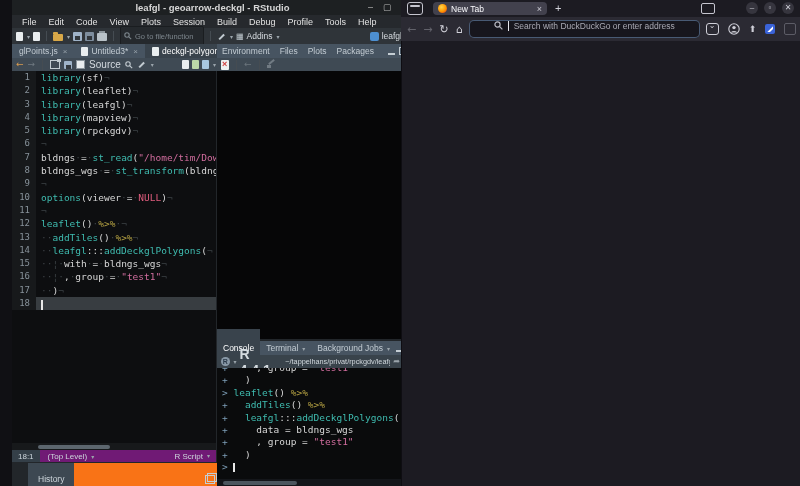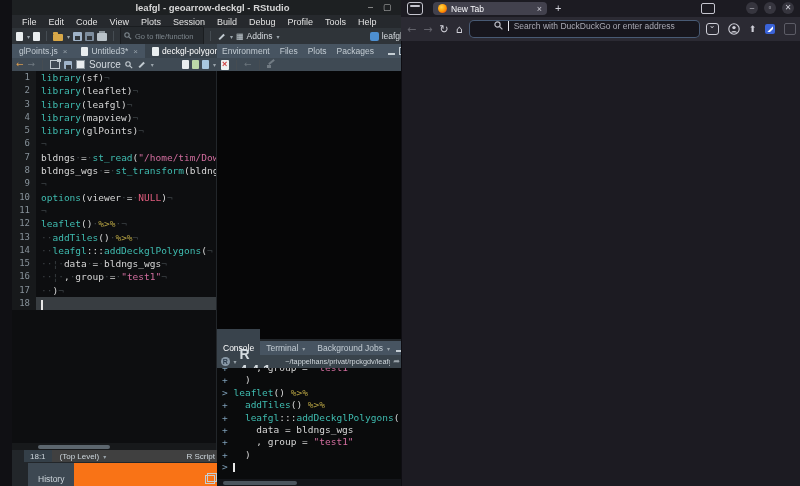--- a/index.html
+++ b/index.html
@@ -46,21 +46,21 @@
   .tk-fn{color:#3fbcb0;}
   .tk-str{color:#d16d9e;}
   .tk-op{color:#b3a042;}
   .tk-cst{color:#e05c7e;}
   .tk-txt{color:#d6d6d6;}
   .tk-ws{color:#3c4246;}
   .tk-p{color:#7d9fb8;}
   .caret-e{display:inline-block;width:1.5px;height:10px;background:#e8e8e8;vertical-align:middle;}
   .hscroll{position:absolute;left:0;top:443px;width:204px;height:7px;background:#17191b;}
   .hscroll .thumb{position:absolute;left:26px;top:1.5px;width:72px;height:4px;border-radius:2px;background:#5c666e;}
-  .statusbar{position:absolute;left:12px;top:450px;width:204px;height:12px;background:#404040;
+  .statusbar{position:absolute;left:0;top:450px;width:204px;height:12px;background:#701a75;
              display:flex;align-items:center;font-size:8px;color:#cdd6dc;}
   .statusbar .pos{background:#343f48;padding:0 6px;height:100%;display:flex;align-items:center;}
   .statusbar .scope{padding:0 8px;display:flex;gap:3px;align-items:center;}
   .statusbar .ftype{margin-left:auto;padding-right:6px;display:flex;gap:3px;align-items:flex-start;}
   .history{position:absolute;left:16px;top:463px;width:204px;height:32px;background:#f97316;
            display:flex;align-items:center;}
   .history .htab{font-size:8.5px;color:#ccd4da;background:#3d4852;height:100%;display:flex;align-items:center;padding:0 10px;}
   .history .minmax{margin-left:auto;}
   
   .viewer-tabs{position:absolute;left:205px;top:44px;width:195px;height:14px;overflow:hidden;}
@@ -297,21 +297,21 @@
         <div class="cl">
           <span class="ln">3</span>
           <span class="code"><span class="tk-fn">library</span><span class="tk-txt">(leafgl)</span><span class="tk-ws">¬</span></span>
         </div>
         <div class="cl">
           <span class="ln">4</span>
           <span class="code"><span class="tk-fn">library</span><span class="tk-txt">(mapview)</span><span class="tk-ws">¬</span></span>
         </div>
         <div class="cl">
           <span class="ln">5</span>
-          <span class="code"><span class="tk-fn">library</span><span class="tk-txt">(glPoints)</span><span class="tk-ws">¬</span></span>
+          <span class="code"><span class="tk-fn">library</span><span class="tk-txt">(rpckgdv)</span><span class="tk-ws">¬</span></span>
         </div>
         <div class="cl">
           <span class="ln">6</span>
           <span class="code"><span class="tk-ws">¬</span></span>
         </div>
         <div class="cl">
           <span class="ln">7</span>
           <span class="code"><span class="tk-txt">bldngs</span><span class="tk-ws">·</span><span class="tk-txt">=</span><span class="tk-ws">·</span><span class="tk-fn">st_read</span><span class="tk-txt">(</span><span class="tk-str">"/home/tim/Downlo</span></span>
         </div>
         <div class="cl">
@@ -337,21 +337,21 @@
         <div class="cl">
           <span class="ln">13</span>
           <span class="code"><span class="tk-ws">··</span><span class="tk-fn">addTiles</span><span class="tk-txt">()</span><span class="tk-ws">·</span><span class="tk-op">%&gt;%</span><span class="tk-ws">¬</span></span>
         </div>
         <div class="cl">
           <span class="ln">14</span>
           <span class="code"><span class="tk-ws">··</span><span class="tk-fn">leafgl</span><span class="tk-txt">:::</span><span class="tk-fn">addDeckglPolygons</span><span class="tk-txt">(</span><span class="tk-ws">¬</span></span>
         </div>
         <div class="cl">
           <span class="ln">15</span>
-          <span class="code"><span class="tk-ws">··¦·</span><span class="tk-txt">data</span><span class="tk-ws">·</span><span class="tk-txt">=</span><span class="tk-ws">·</span><span class="tk-txt">bldngs_wgs</span><span class="tk-ws">¬</span></span>
+          <span class="code"><span class="tk-ws">··¦·</span><span class="tk-txt">with</span><span class="tk-ws">·</span><span class="tk-txt">=</span><span class="tk-ws">·</span><span class="tk-txt">bldngs_wgs</span><span class="tk-ws">¬</span></span>
         </div>
         <div class="cl">
           <span class="ln">16</span>
           <span class="code"><span class="tk-ws">··¦·</span><span class="tk-txt">,</span><span class="tk-ws">·</span><span class="tk-txt">group</span><span class="tk-ws">·</span><span class="tk-txt">=</span><span class="tk-ws">·</span><span class="tk-str">"test1"</span><span class="tk-ws">¬</span></span>
         </div>
         <div class="cl">
           <span class="ln">17</span>
           <span class="code"><span class="tk-ws">··</span><span class="tk-txt">)</span><span class="tk-ws">¬</span></span>
         </div>
         <div class="cl cur">

